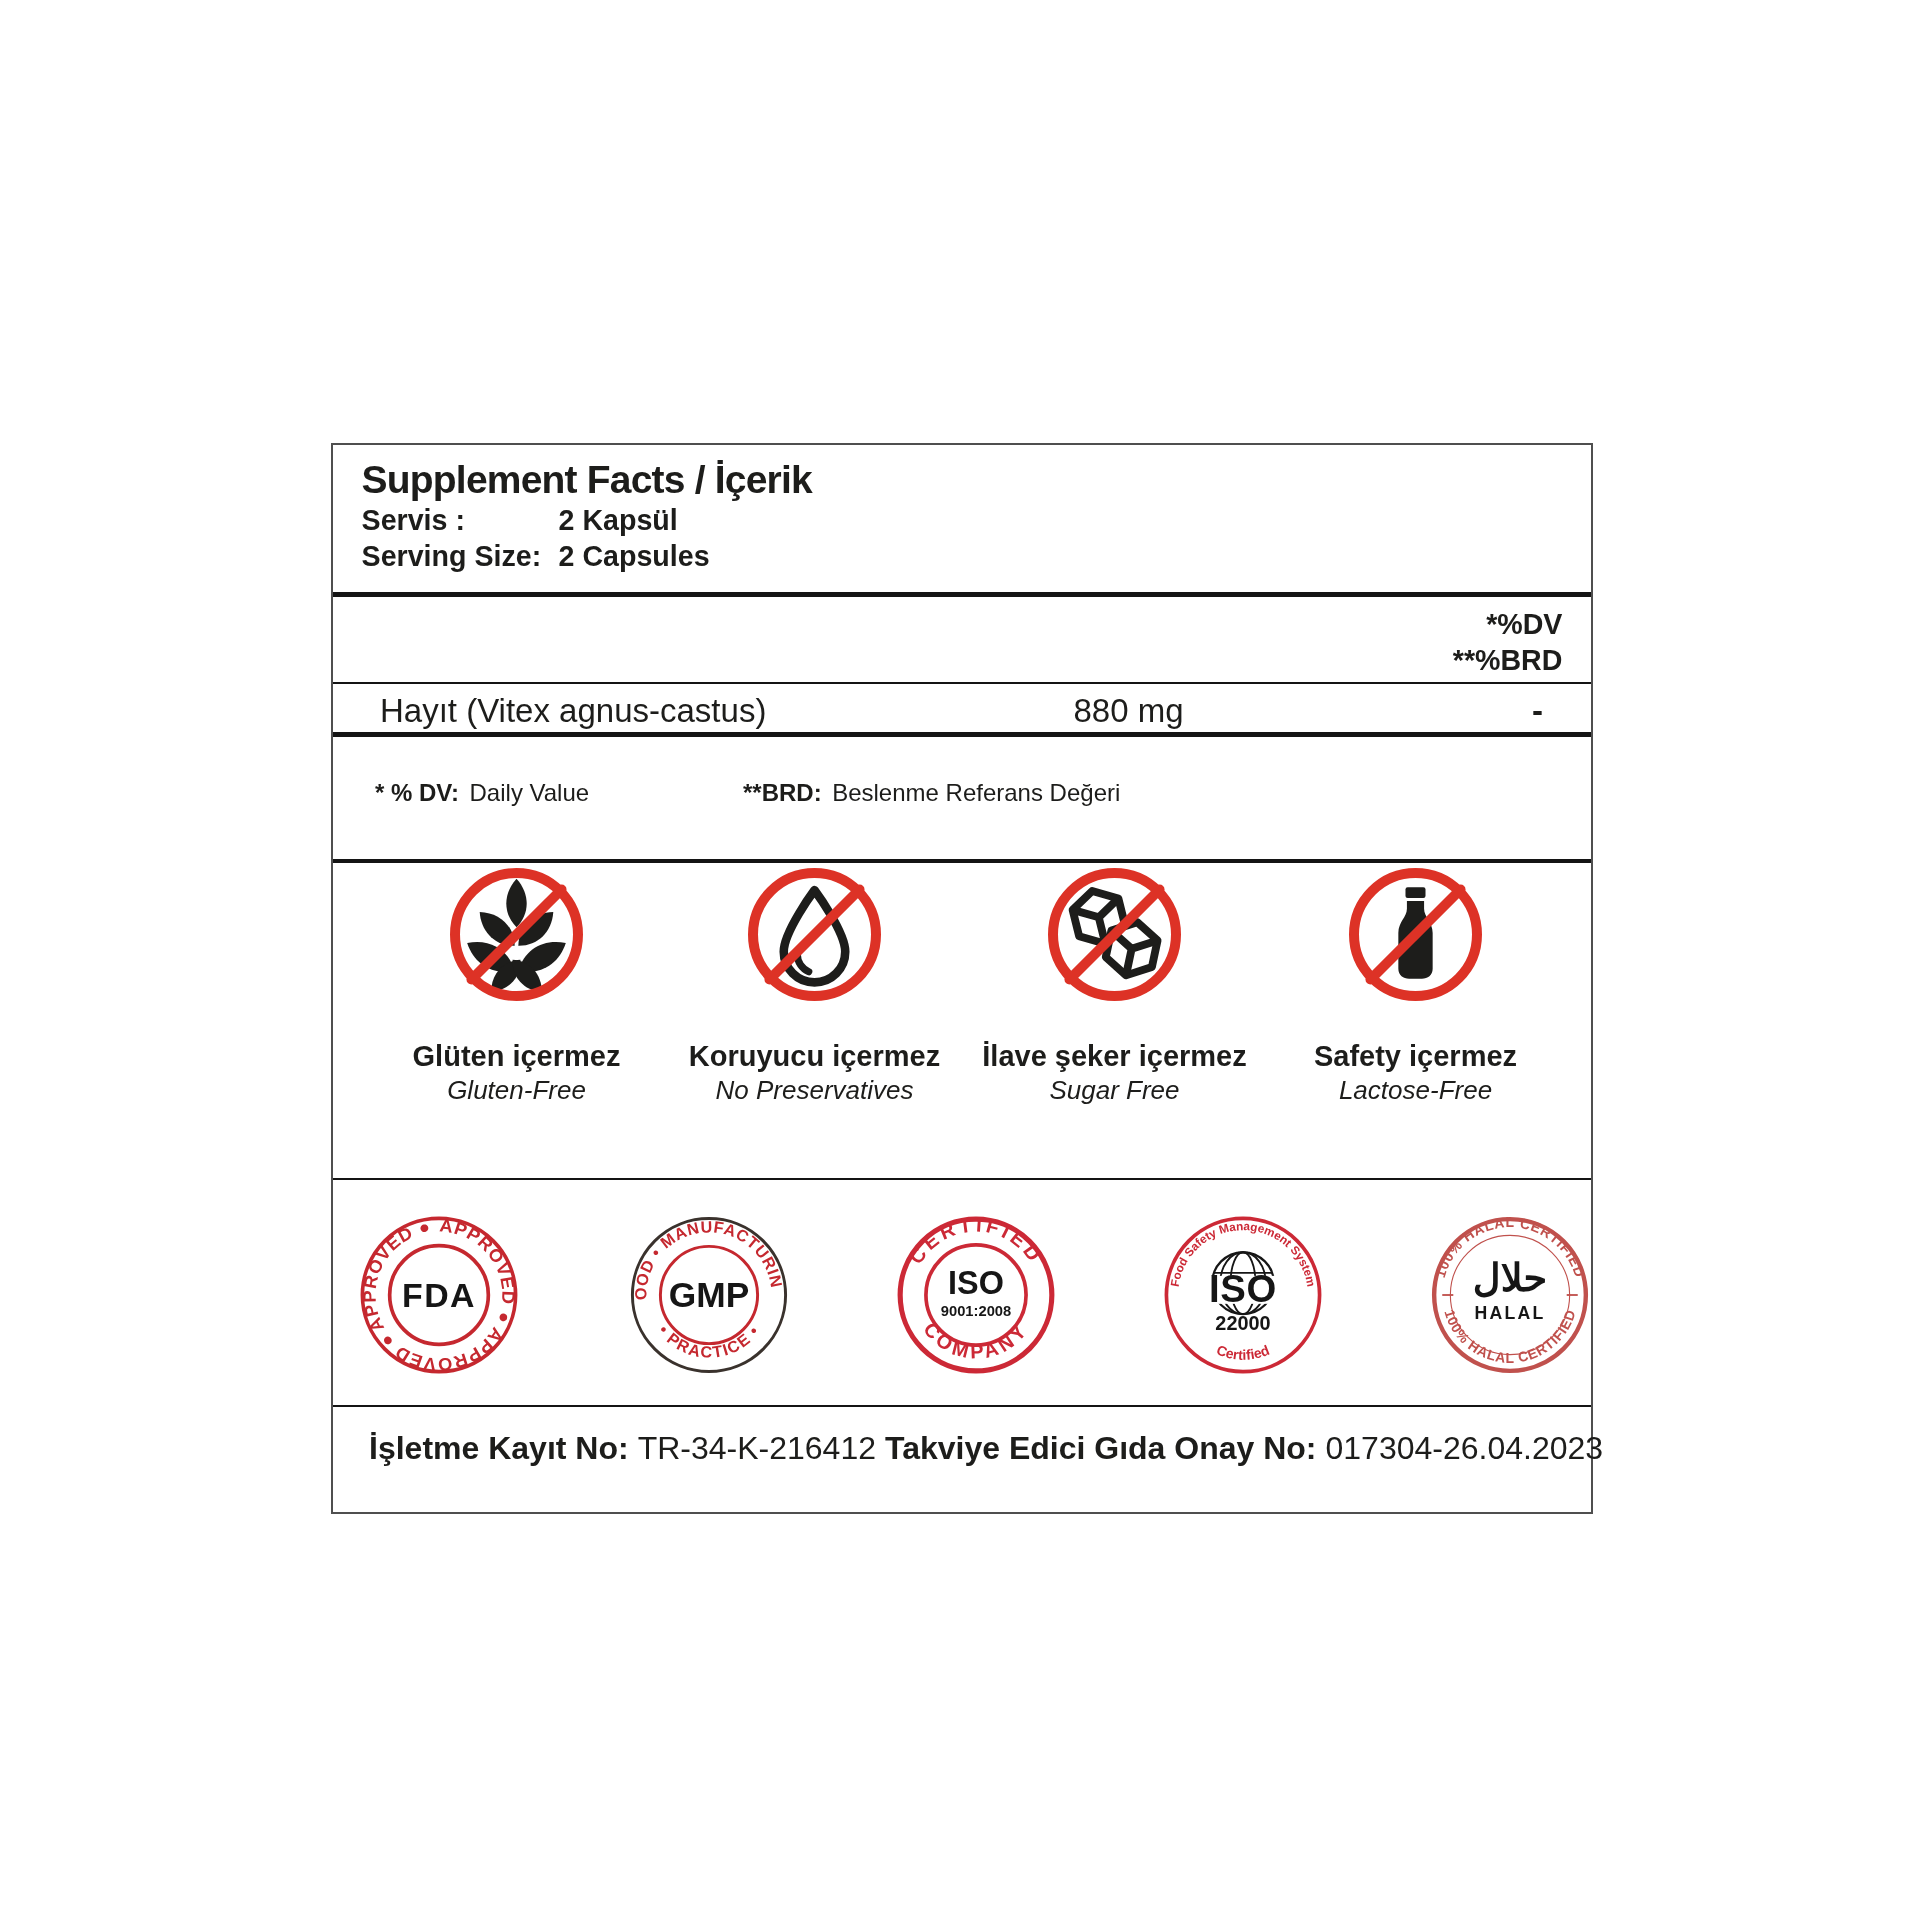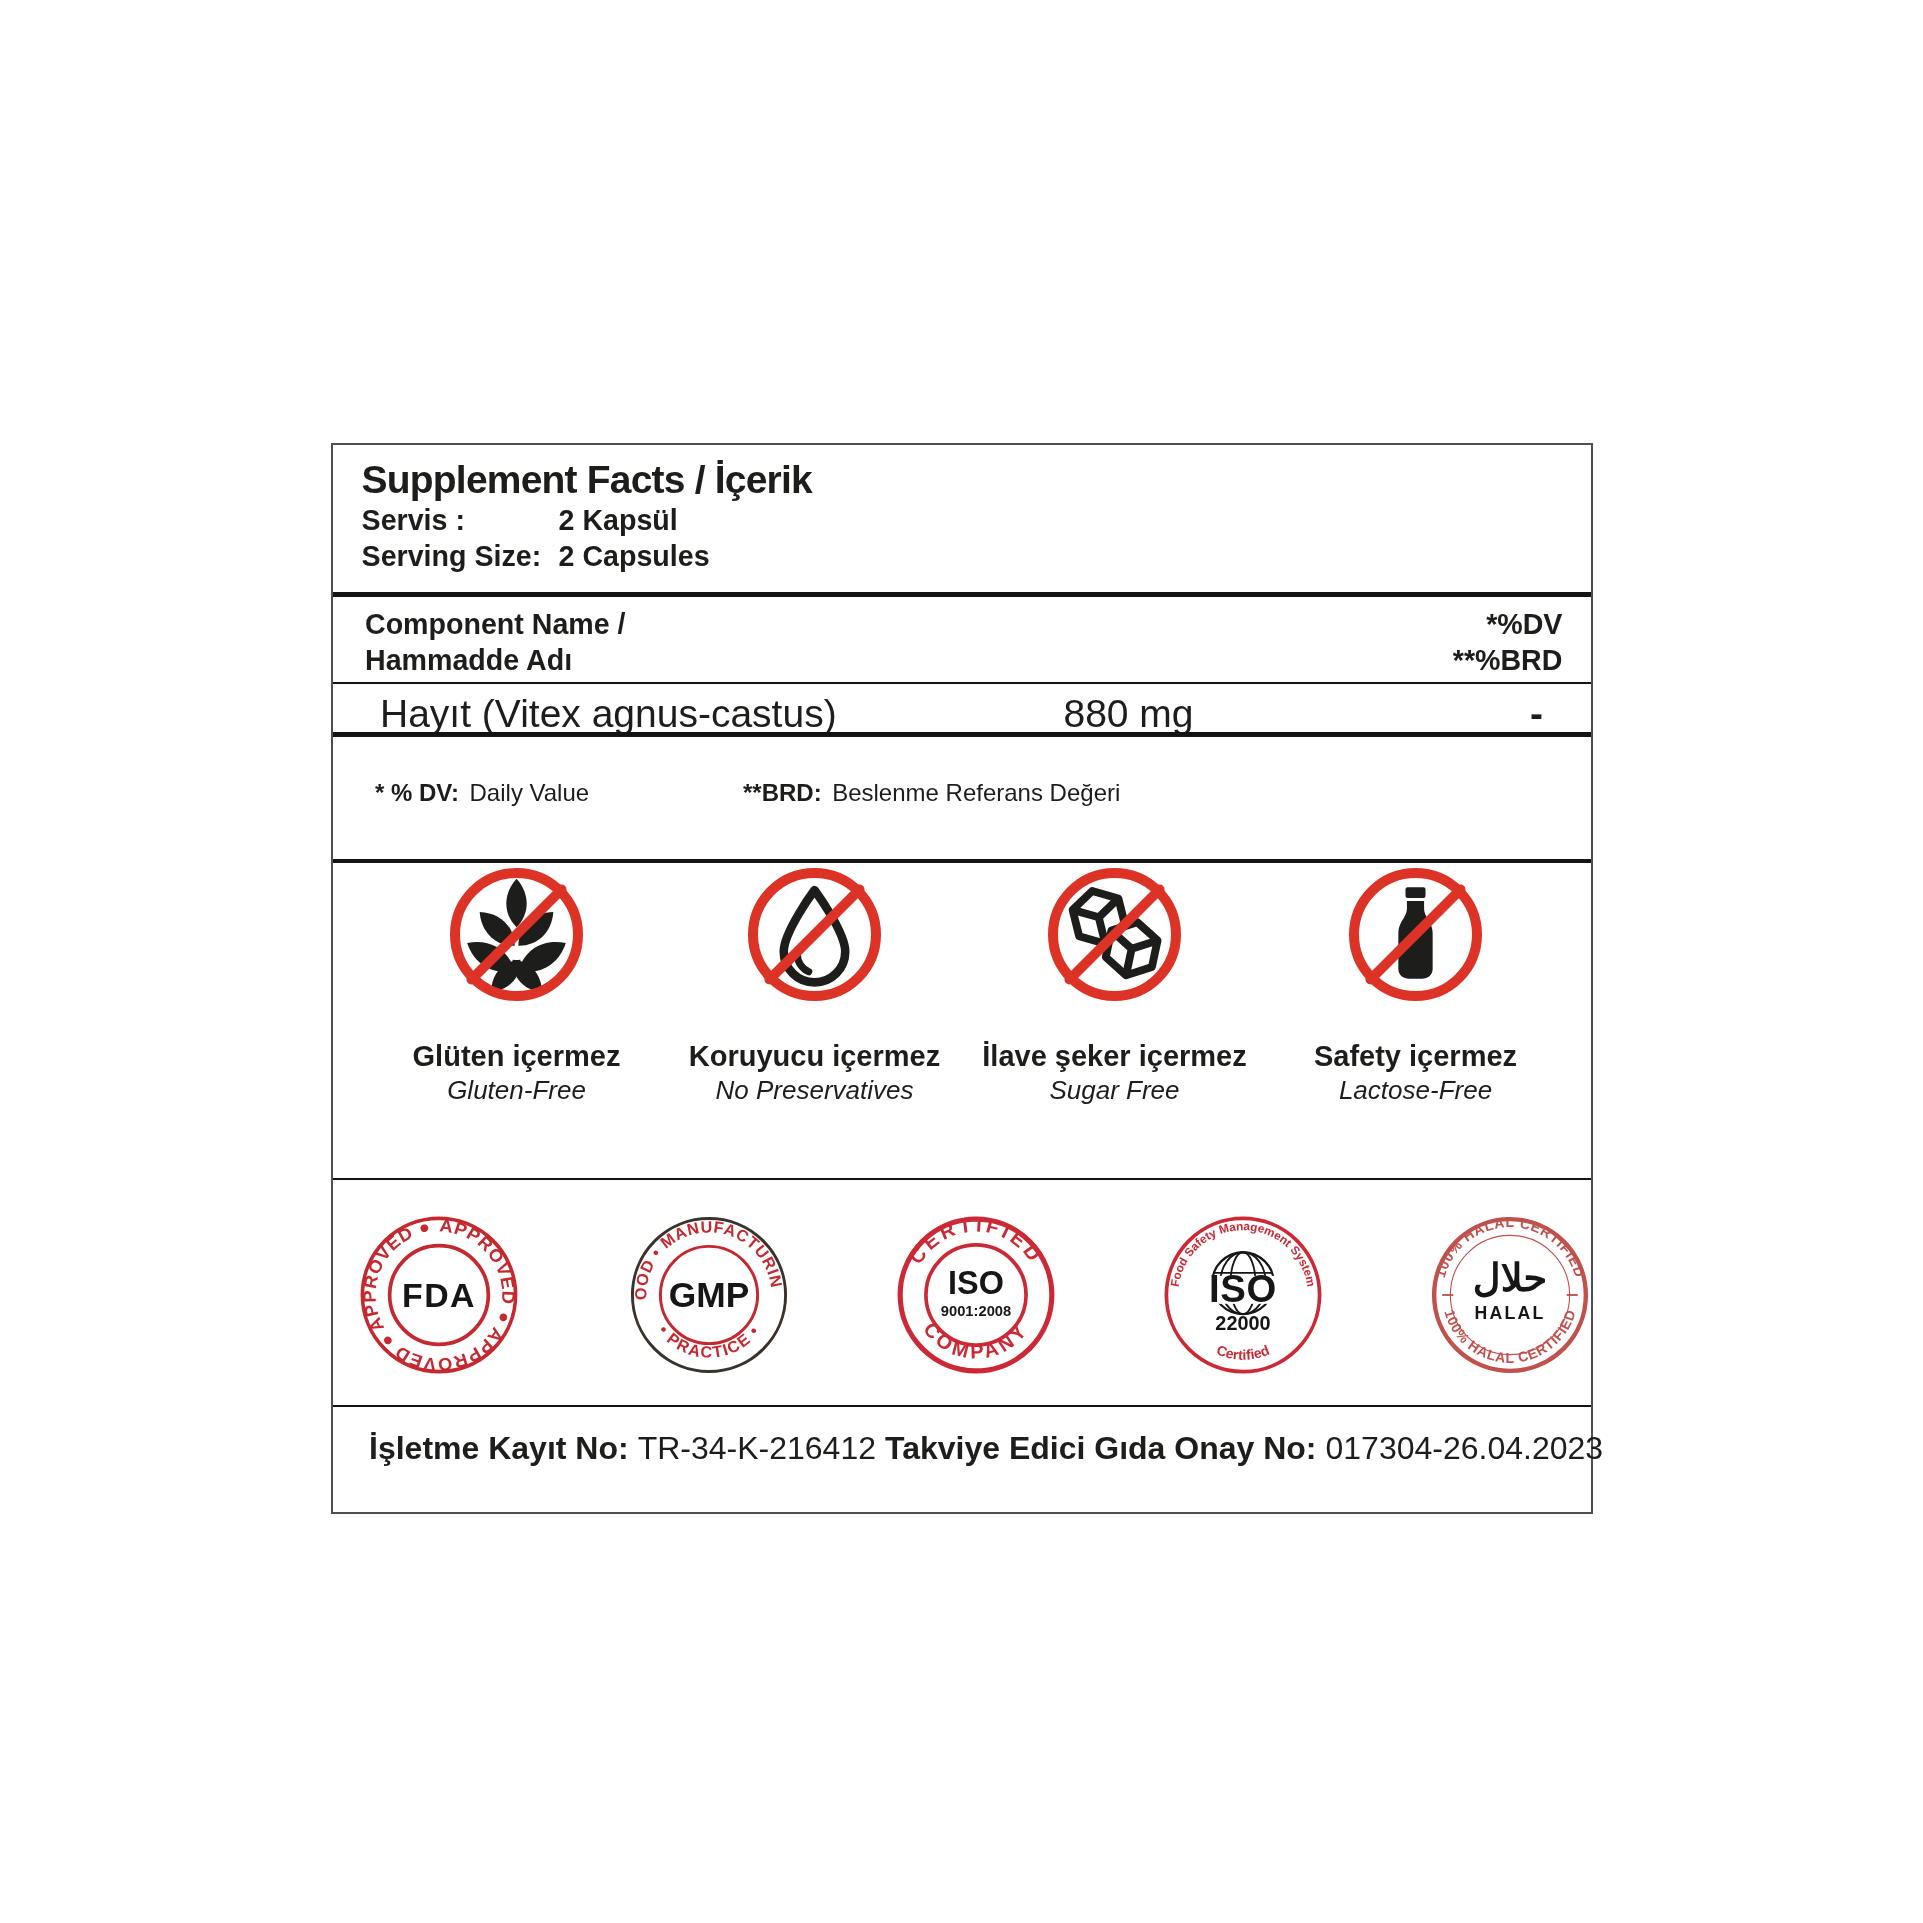--- a/index.html
+++ b/index.html
@@ -17,21 +17,21 @@
   .srv-line .k{width:197px;}
   .sec-head .srv-line:first-of-type{margin-top:7.5px;}
 
   
   .sec-thead{top:153px;height:84px;font-weight:700;font-size:28.6px;line-height:36px;}
   .th-left{position:absolute;left:32px;top:7.5px;}
   .th-mid{position:absolute;left:645px;top:7.5px;}
   .th-right{position:absolute;right:28.6px;top:7.5px;text-align:right;}
 
   
-  .sec-row{top:239px;height:56px;font-size:39px;font-weight:400;}
+  .sec-row{top:239px;height:56px;font-size:33px;font-weight:400;}
   .td-name{position:absolute;left:47px;top:7.5px;}
   .td-amt{position:absolute;left:645px;width:301px;top:7.5px;text-align:center;}
   .td-dv{position:absolute;left:1075px;width:135px;top:7.5px;text-align:right;font-weight:700;}
 
   
   .sec-note{top:292px;height:122px;font-size:24px;}
   .fn-a{position:absolute;left:42px;top:42px;}
   .fn-b{position:absolute;left:410px;top:42px;}
   .fn-bold{font-weight:700;margin-right:10.5px;}
   .fn-reg{font-weight:400;}
@@ -79,24 +79,20 @@
         <span>2 Kapsül</span>
       </div>
       <div class="srv-line">
         <span class="k">Serving Size:</span>
         <span>2 Capsules</span>
       </div>
     </div>
     <div class="rule rule-a"></div>
 
     <div class="sec sec-thead">
-      <div class="th-left">
-        <div>Component Name /</div>
-        <div>Hammadde Adı</div>
-      </div>
       <div class="th-right">
         <div>*%DV</div>
         <div>**%BRD</div>
       </div>
     </div>
     <div class="rule rule-b"></div>
 
     <div class="sec sec-row">
       <div class="td-name">Hayıt (Vitex agnus-castus)</div>
       <div class="td-amt">880 mg</div>

